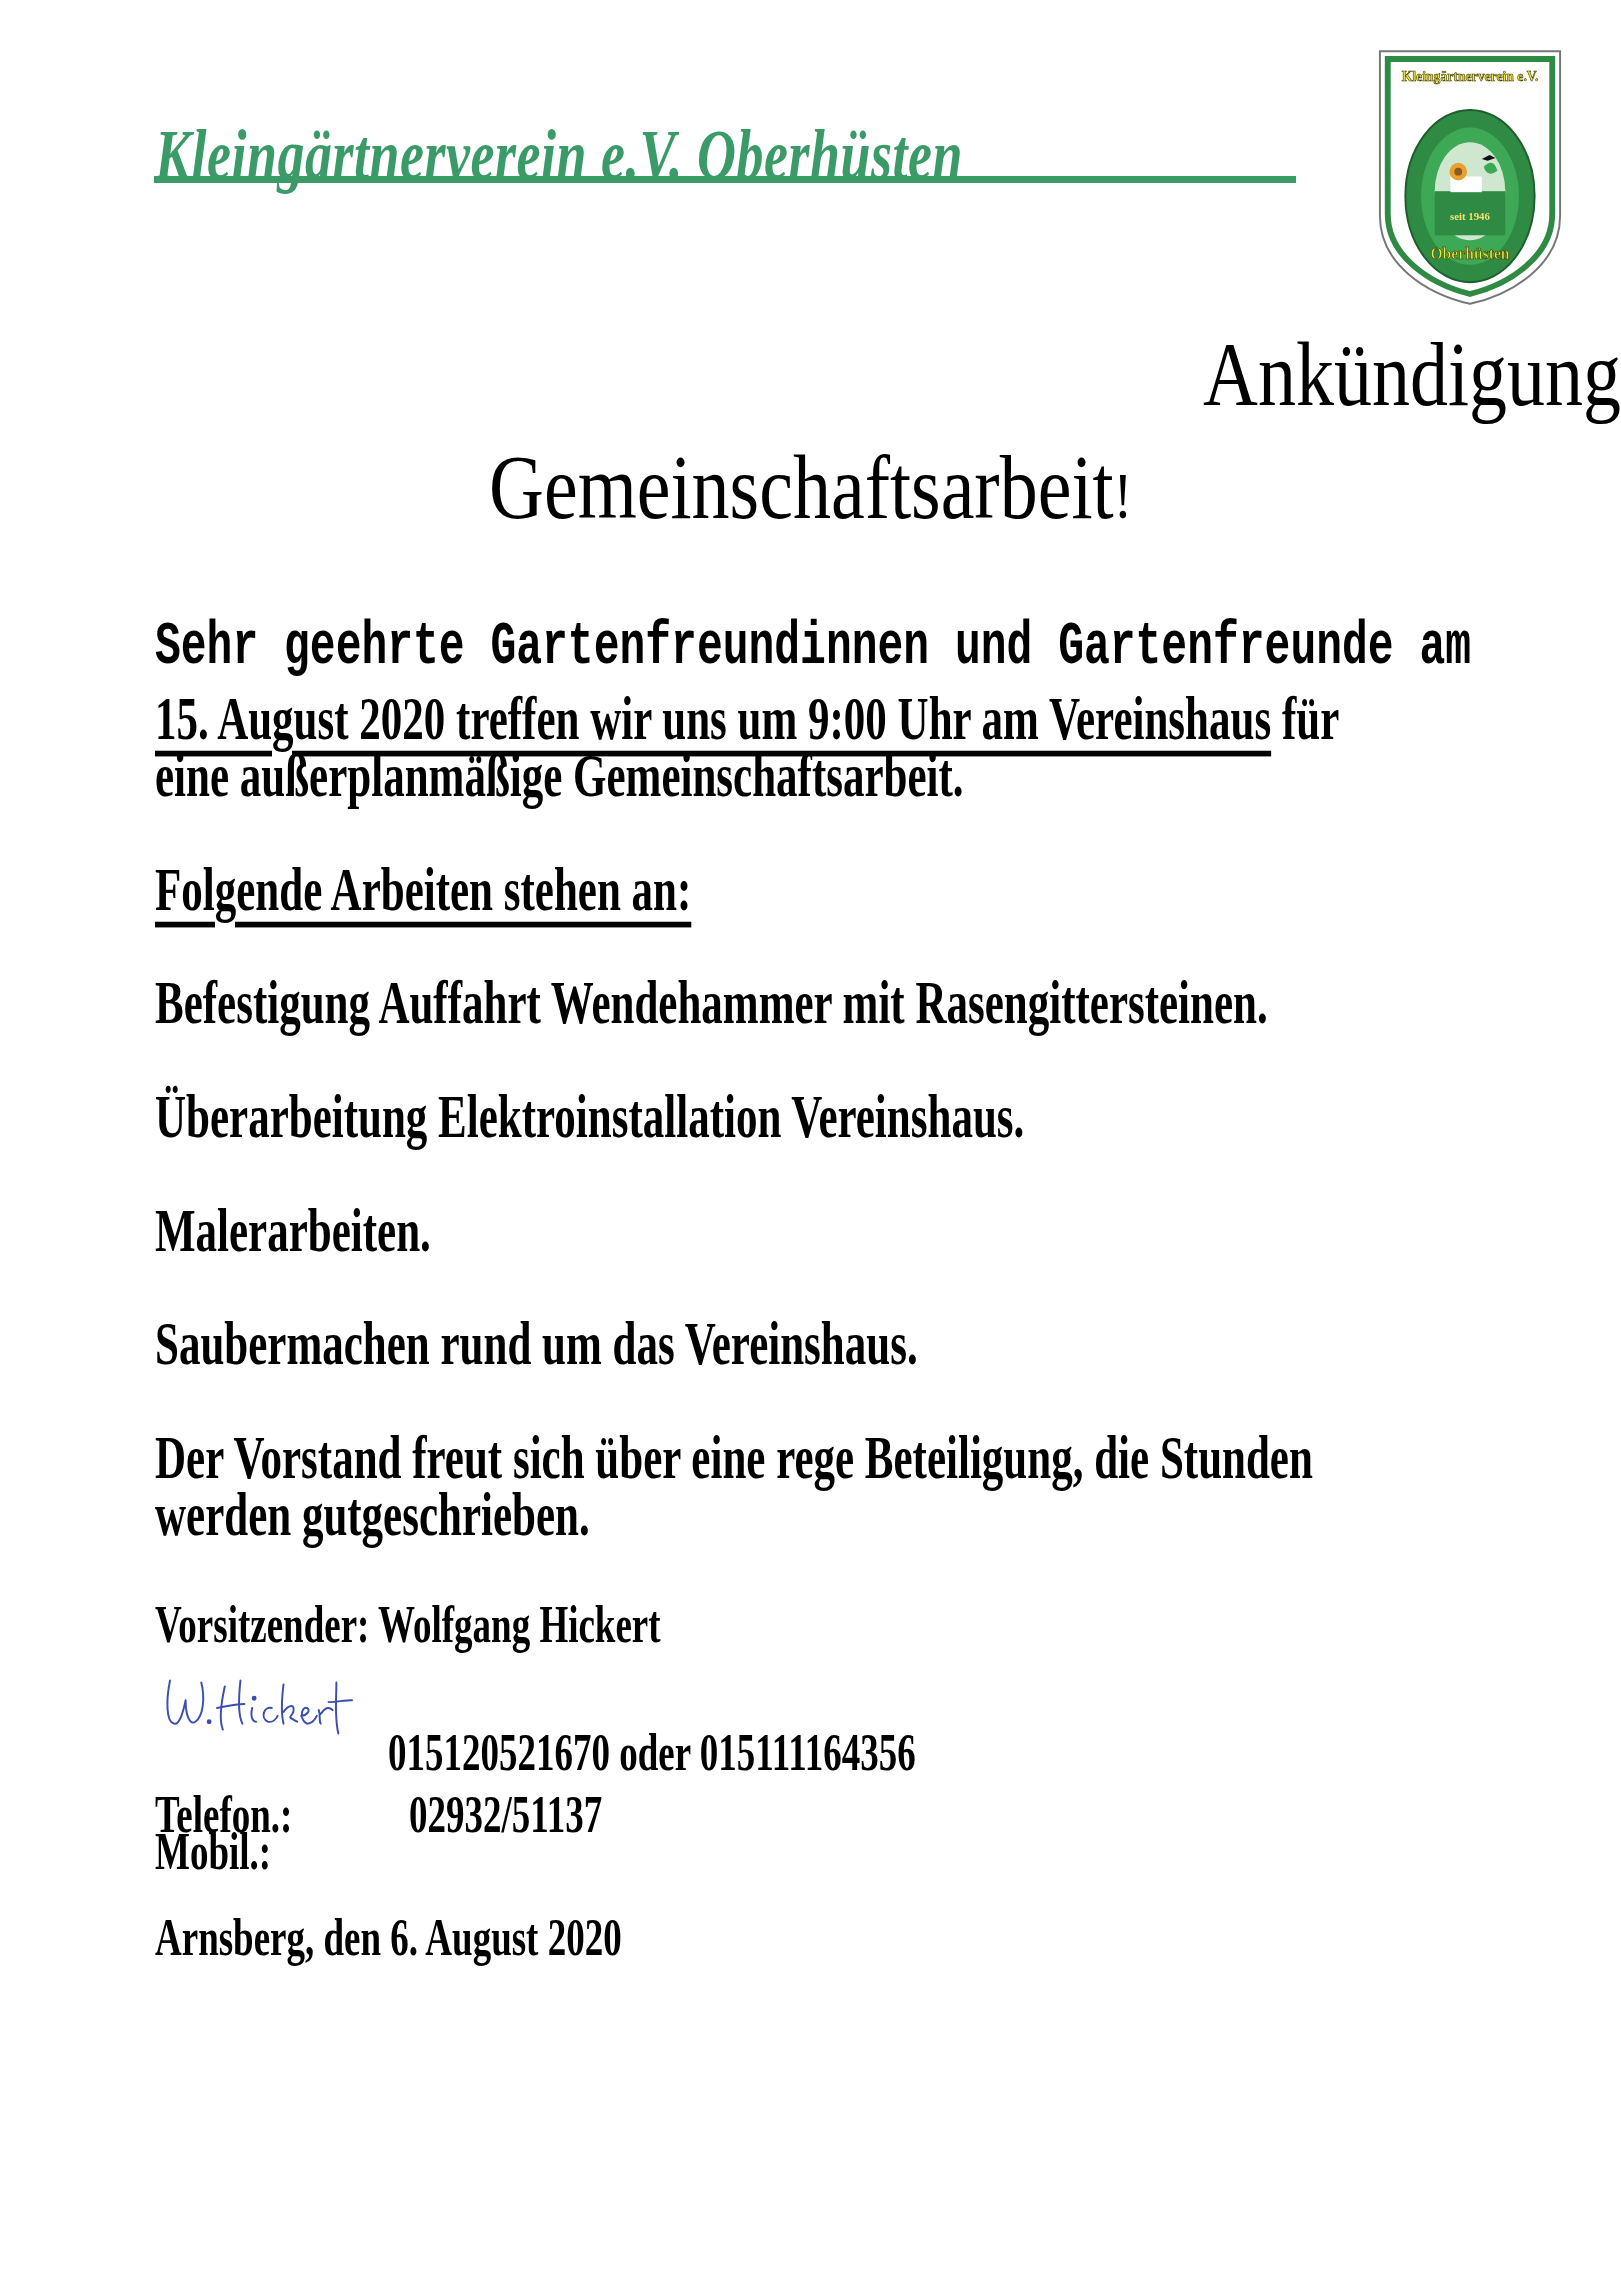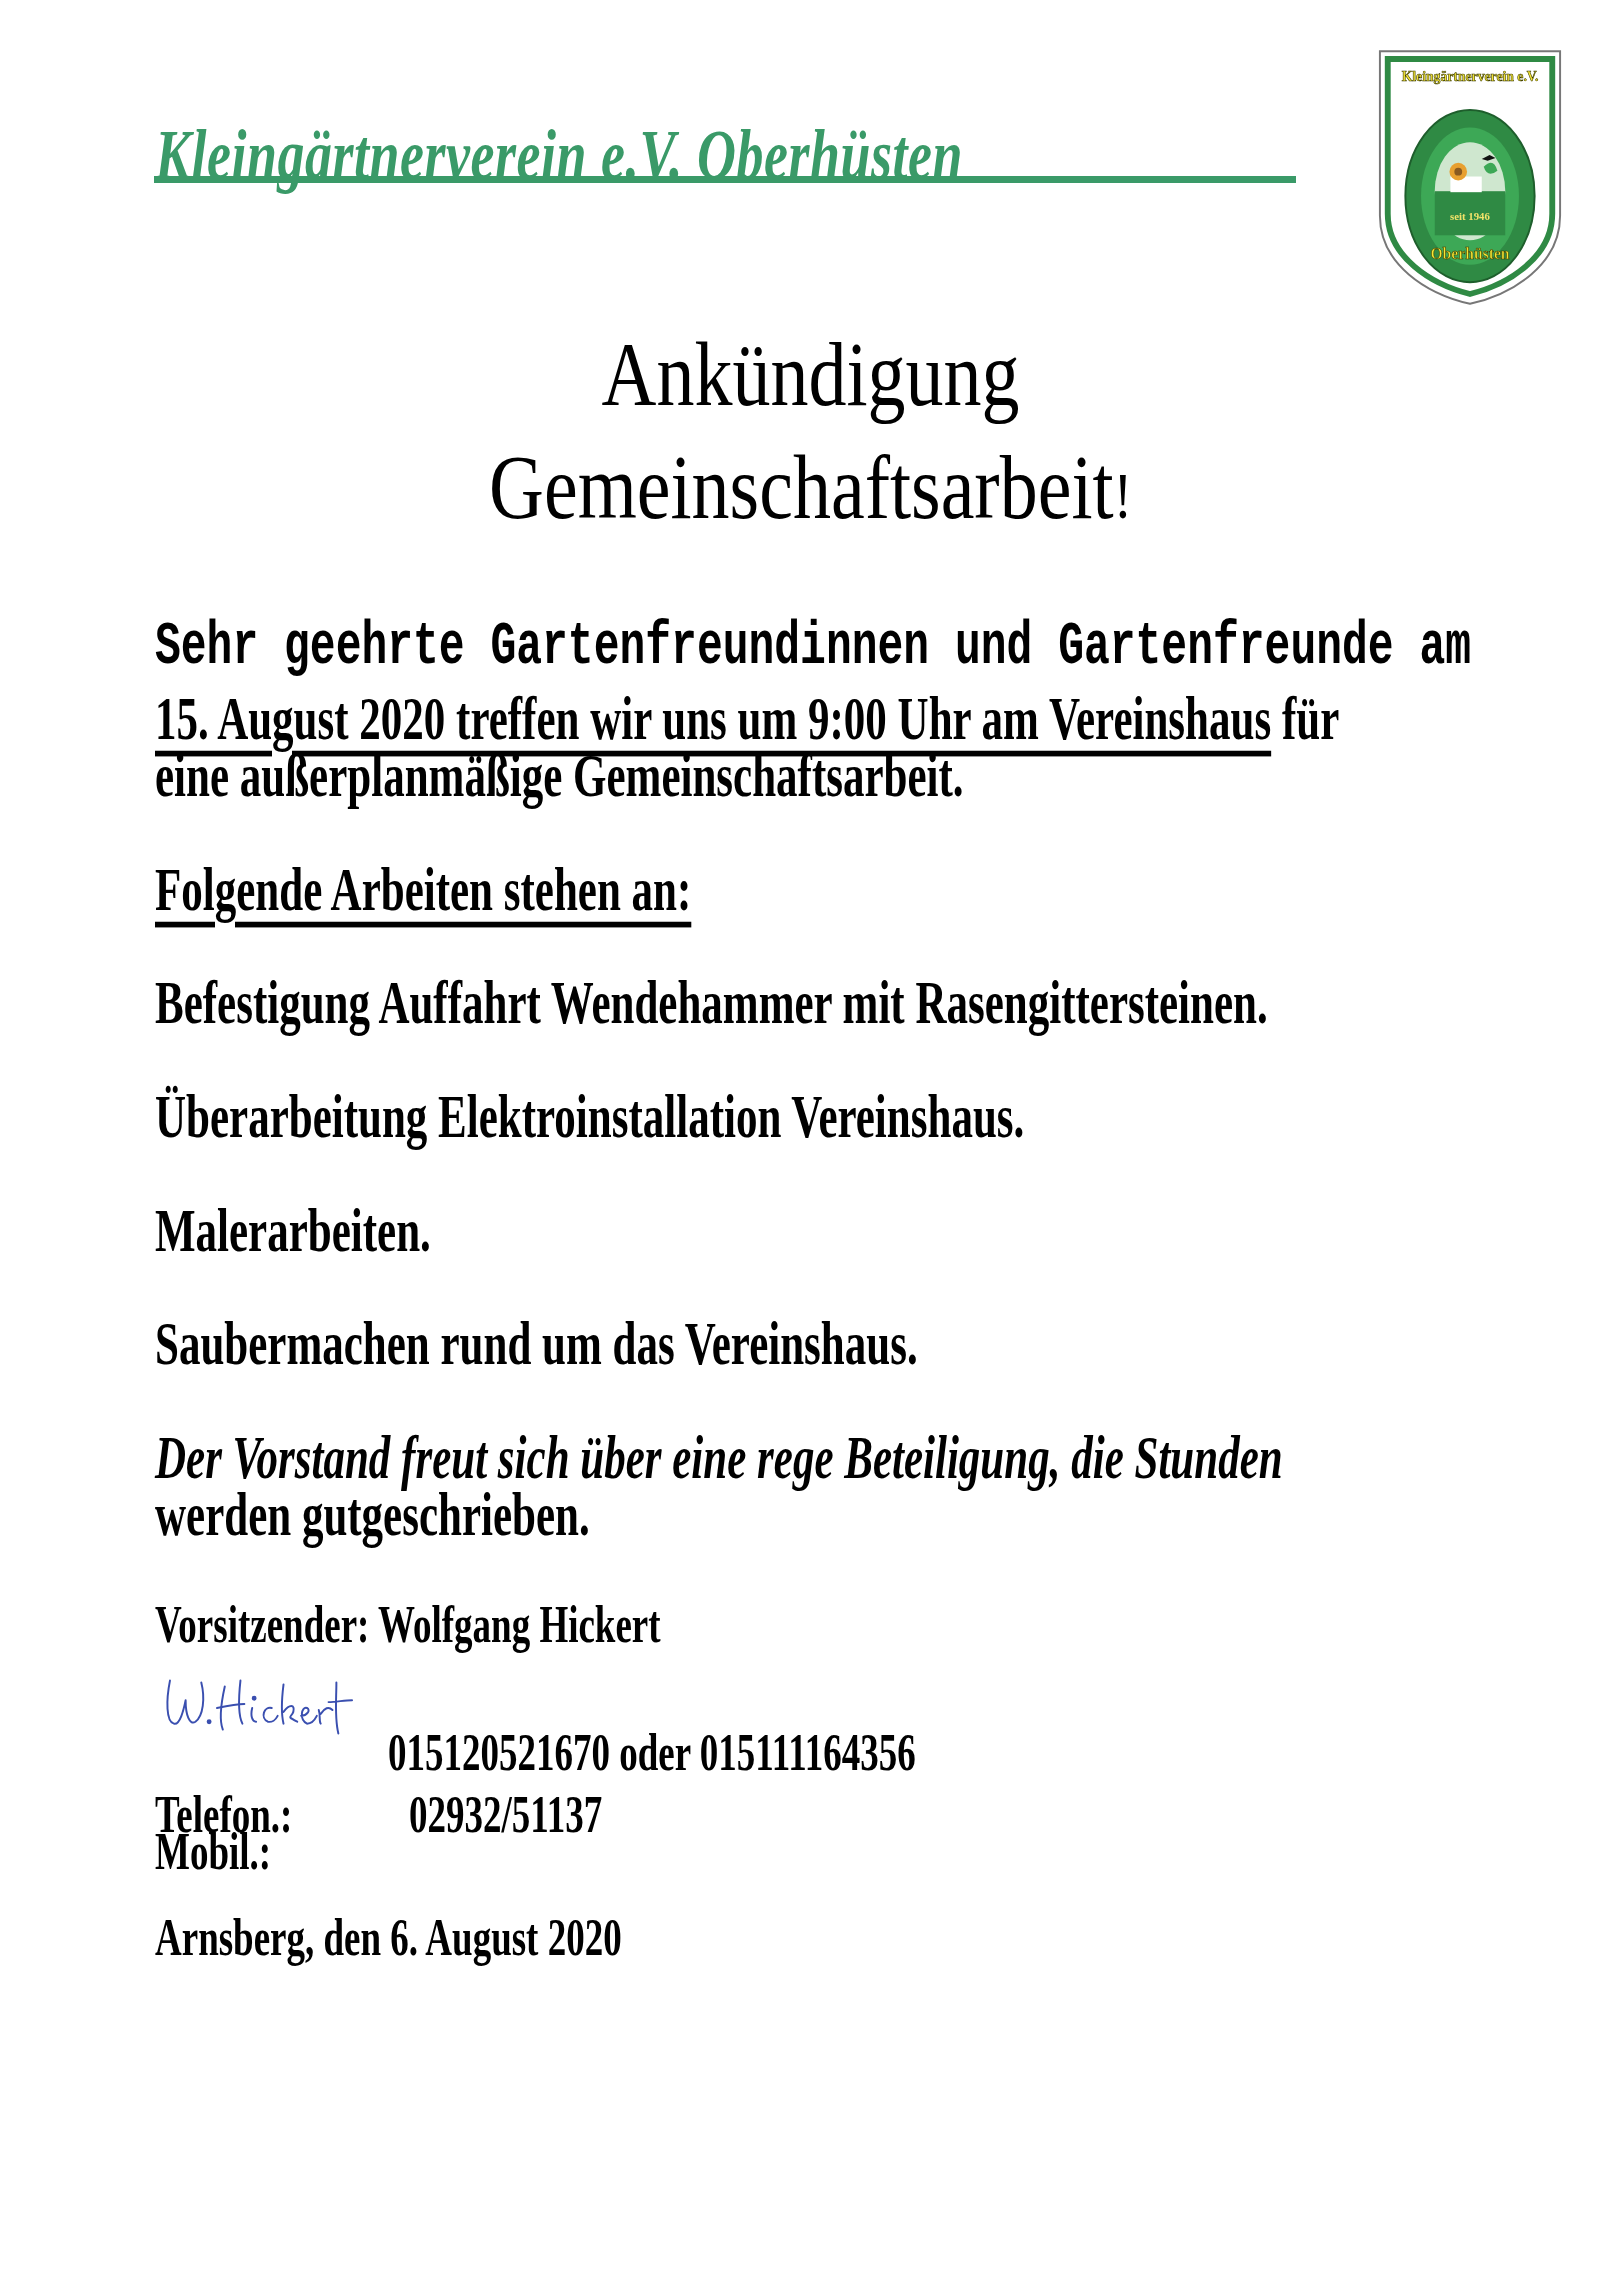--- a/index.html
+++ b/index.html
@@ -13,21 +13,21 @@
                 color:#3a9a68; letter-spacing:0.5px;margin-top:24px; }
   .club-title .stretch { transform:scale(1,1.33); }
   .club-rule { position:absolute; left:154px; top:176px; width:1142px; height:6.9px; background:#3a9a68; }
 
   
   .logo { position:absolute; left:1376px; top:49px; width:188px; height:257px; }
 
   
   .title { position:absolute; left:0; width:1621px; text-align:center; font-size:76px; line-height:1; }
   .title .stretch { transform:scale(1,1.2); transform-origin:50% 0; }
-  .t1 { top:328px; }
+  .t1 { top:328px;text-align:right; }
   .t2 { top:441px; }
   .t2 .excl { font-size:55px; }
 
   
   .body-line { left:155px; font-size:43px; font-weight:bold; }
   .body-line .stretch { transform:scale(1,1.42); }
   .u { text-decoration:underline; text-decoration-thickness:3.9px; text-underline-offset:7.8px; }
 
   .small { left:155px; font-size:37px; font-weight:bold; }
   .small .stretch { transform:scale(1,1.42); }
@@ -85,21 +85,21 @@
 <div class="abs body-line" style="top:1082px;">
   <span class="stretch">Überarbeitung Elektroinstallation Vereinshaus.</span>
 </div>
 <div class="abs body-line" style="top:1196px;">
   <span class="stretch">Malerarbeiten.</span>
 </div>
 <div class="abs body-line" style="top:1309px;">
   <span class="stretch">Saubermachen rund um das Vereinshaus.</span>
 </div>
 
-<div class="abs body-line" style="top:1423px;font-style:italic;">
+<div class="abs body-line" style="top:1423px;">
   <span class="stretch">Der Vorstand freut sich über eine rege Beteiligung, die Stunden</span>
 </div>
 <div class="abs body-line" style="top:1480px;">
   <span class="stretch">werden gutgeschrieben.</span>
 </div>
 
 <div class="abs small" style="top:1594px;">
   <span class="stretch">Vorsitzender: Wolfgang Hickert</span>
 </div>
 

